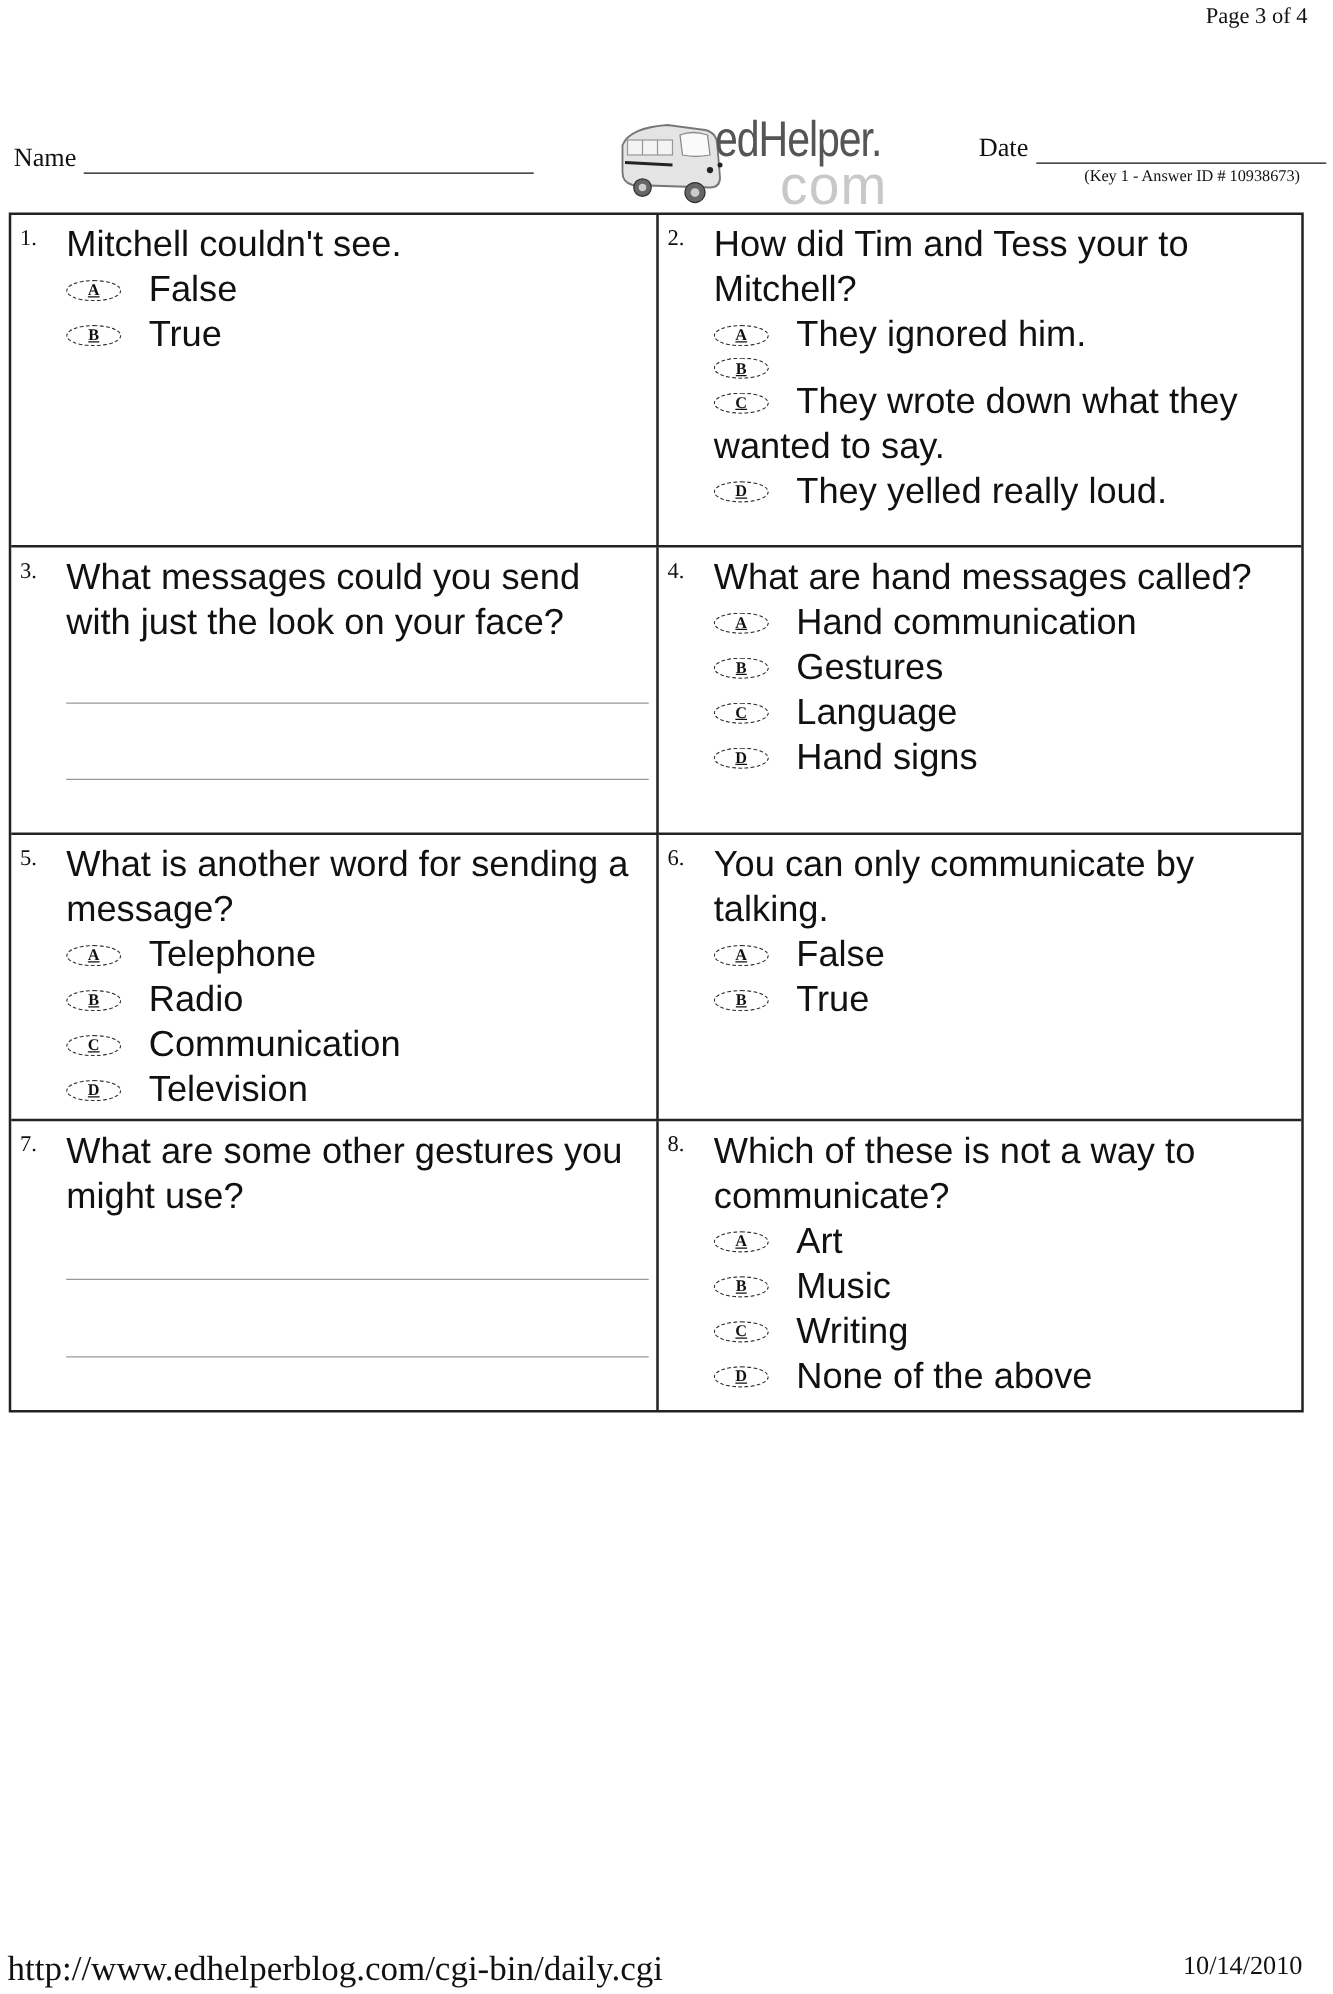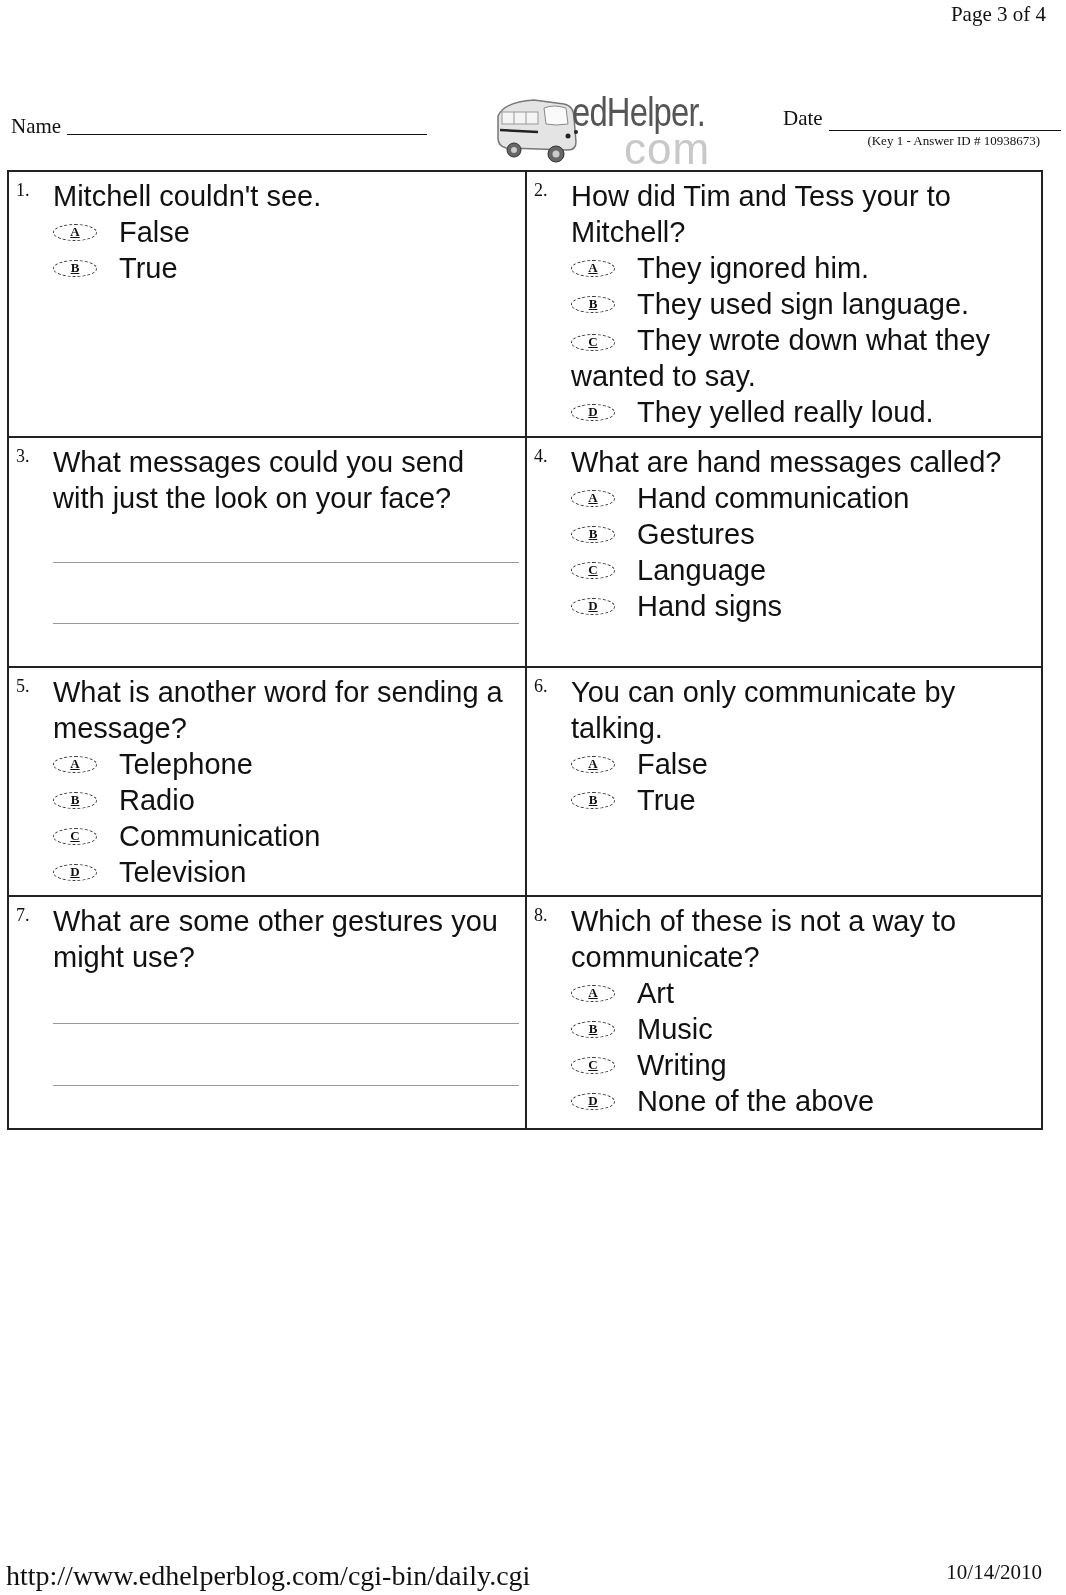--- a/index.html
+++ b/index.html
@@ -1,22 +1,22 @@
 <!DOCTYPE html>
 <html><head>
 <meta charset="utf-8">
 <style>
   html, body { margin: 0; padding: 0; background: #ffffff; }
   body { width: 1066px; height: 1595px; position: relative; overflow: hidden; color: #111; }
   .serif { font-family: "Liberation Serif", "DejaVu Serif", serif; }
   .sans { font-family: "Liberation Sans", "DejaVu Sans", sans-serif; }
 
-  .page-num { position: absolute; right: 20px; top: 2px; font-size: 21px; text-align: center; }
-
-  .name-row { position: absolute; left: 11px; top: 114px; font-size: 21px; display: flex; }
+  .page-num { position: absolute; right: 20px; top: 2px; font-size: 18px; text-align: center; }
+
+  .name-row { position: absolute; left: 11px; top: 114px; font-size: 21px; display: flex; align-items: flex-end; }
   .name-line { display: inline-block; width: 360px; border-bottom: 1.5px solid #111; margin-left: 6px; height: 20px; }
 
   .logo { position: absolute; left: 494px; top: 88px; width: 230px; height: 80px; }
   .logo-bus { position: absolute; left: 0; top: 6px; width: 86px; height: 70px; }
   .logo-ed { position: absolute; left: 78px; top: 2px; font-size: 40px; color: #555; letter-spacing: -1px; transform: scaleX(0.82); transform-origin: left top; font-weight: normal; }
   .logo-com { position: absolute; left: 130px; top: 36px; font-size: 44px; color: #c8c8c8; letter-spacing: 1px; }
 
   .date-row { position: absolute; left: 757px; top: 106px; font-size: 21px; display: flex; align-items: flex-end; margin-left: 26px; }
   .date-line { display: inline-block; width: 232px; border-bottom: 1.5px solid #111; margin-left: 6px; height: 20px; }
   .key-id { position: absolute; right: 26px; top: 133px; font-size: 13px; }
@@ -96,21 +96,20 @@
 
   <div class="cell row-b">
     <span class="qnum serif">2.</span>
     <p class="qtext sans">How did Tim and Tess your to Mitchell?</p>
     <div class="opt sans">
         <span class="bubble">A</span>
         <span>They ignored him.</span>
       </div>
     <div class="opt sans">
         <span class="bubble">B</span>
-        <span>They used sign language.</span>
       </div>
     <div class="opt sans" style="align-items:flex-start; display:block;"><span class="bubble" style="vertical-align:middle;">C</span><span>They wrote down what they wanted to say.</span></div>
     <div class="opt sans">
         <span class="bubble">D</span>
         <span>They yelled really loud.</span>
       </div>
   </div>
 
   <div class="cell left row-b">
     <span class="qnum serif">3.</span>

